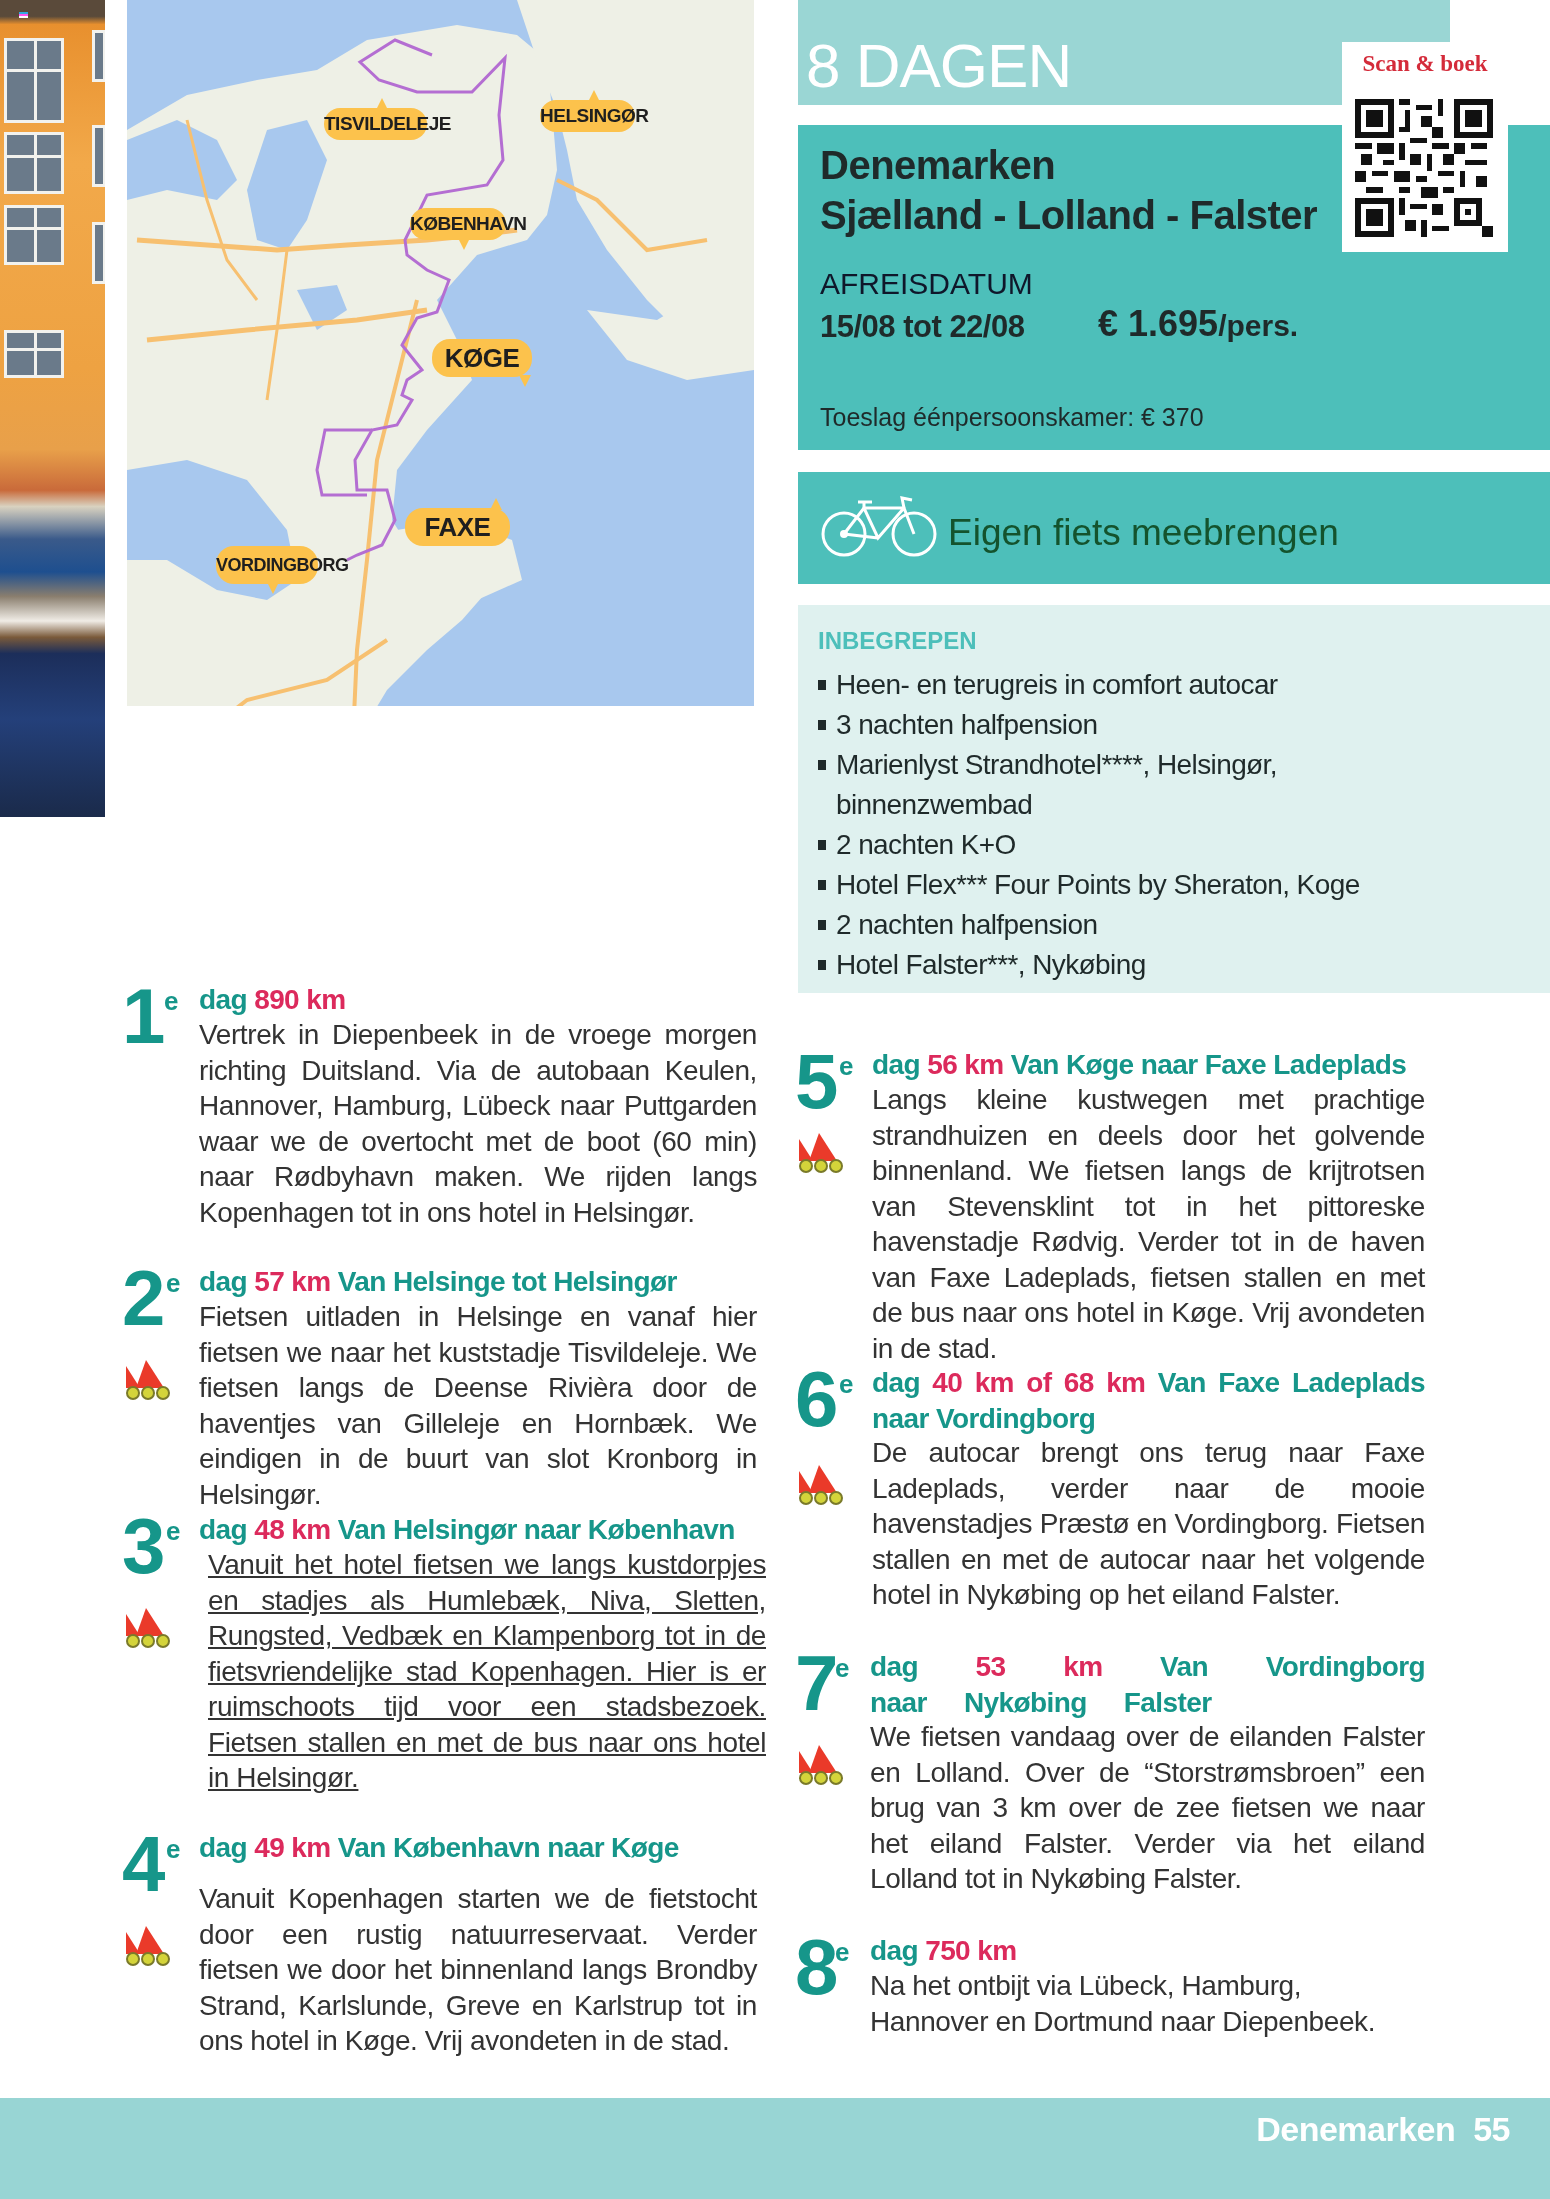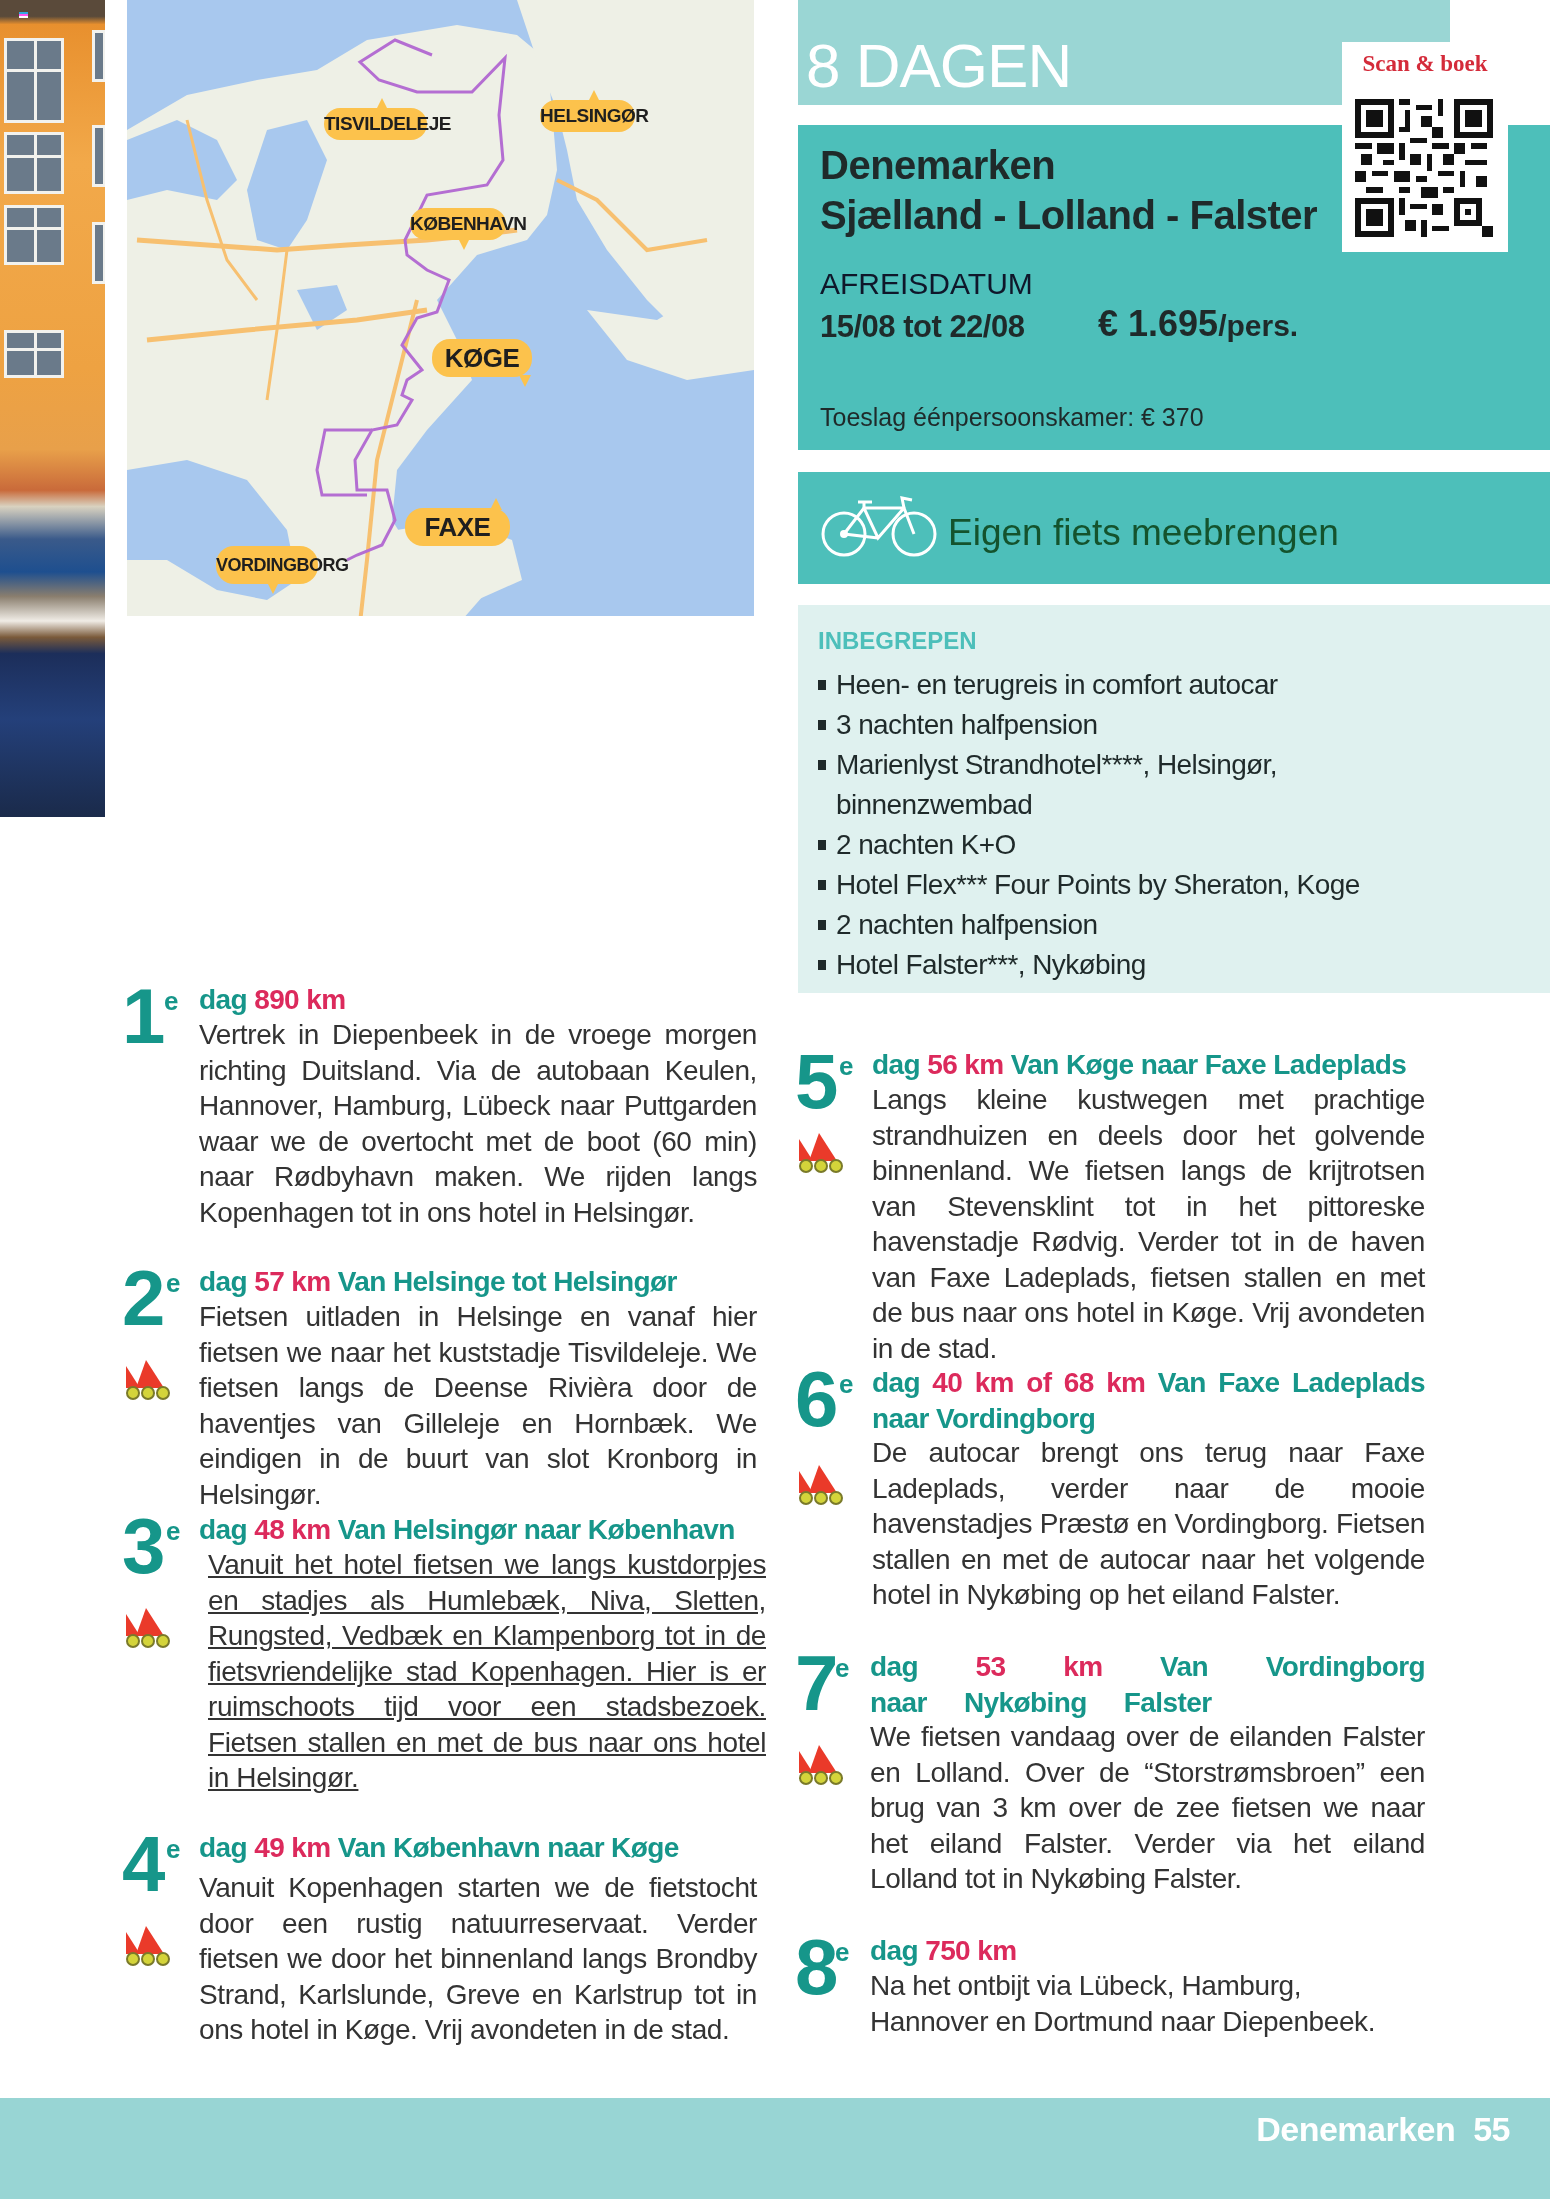--- a/index.html
+++ b/index.html
@@ -10,21 +10,21 @@
   .photo-strip { position: absolute; left: 0; top: 0; width: 105px; height: 817px; overflow: hidden;
     background: linear-gradient(180deg, #5a4a3a 0%, #5a4a3a 2%, #e8902e 3%, #f2a94a 20%, #eea242 45%, #e8a04a 55%, #c96a3a 60%, #d9d2c0 62%, #3a5a8a 66%, #1e4f8f 70%, #8a7e6e 73%, #f0ece6 76%, #7a5a3a 78%, #1c2e5a 80%, #24407a 88%, #1a2a4a 100%); }
   .photo-strip .win { position: absolute; left: 4px; width: 60px; border: 3px solid #f2f2ee; background: #6a7a8a; }
   .photo-strip .win::before { content: ""; position: absolute; left: 50%; top: 0; bottom: 0; width: 3px; background: #f2f2ee; }
   .photo-strip .win::after { content: ""; position: absolute; top: 35%; left: 0; right: 0; height: 3px; background: #f2f2ee; }
   .photo-strip .win2 { position: absolute; left: 92px; width: 14px; border: 3px solid #f2f2ee; background: #6a7a8a; }
   .flag-mark { position: absolute; left: 19px; top: 12px; width: 9px; height: 6px;
     background: linear-gradient(180deg, #3ad 0 33%, #f5e 33% 66%, #fff 66%); }
 
   
-  .map { position: absolute; left: 127px; top: 0; width: 627px; height: 616px; background: #a8c8ee; overflow: hidden; text-decoration: underline; }
+  .map { position: absolute; left: 127px; top: 0; width: 627px; height: 706px; background: #a8c8ee; overflow: hidden; text-decoration: underline; }
   .map svg { position: absolute; left: 0; top: 0; }
   .pin { position: absolute; background: #fcc24c; color: #1f1f1f; font-weight: bold; border-radius: 18px;
     text-align: center; font-family: "Liberation Sans", sans-serif; letter-spacing: -0.5px; }
   .pin::after { content: ""; position: absolute; width: 0; height: 0; border-left: 6px solid transparent; border-right: 6px solid transparent; }
   .pin.tail-top::after { top: -10px; border-bottom: 12px solid #fcc24c; }
   .pin.tail-bottom::after { bottom: -10px; border-top: 12px solid #fcc24c; }
 
   
   .hdr-top { position: absolute; left: 798px; top: 0; width: 652px; height: 105px; background: #9ad6d4; }
   .hdr-top .days { position: absolute; left: 8px; top: 30px; font-size: 62px; color: #ffffff; font-family: "Liberation Sans Narrow", "Liberation Sans", sans-serif; letter-spacing: -1px; }
@@ -247,21 +247,21 @@
   <div class="num">4</div>
   <div class="sup" style="left:44px;">e</div>
   <div class="head" style="left:77px;top:0;width:558px;"><span>dag</span> <span class="km">49 km</span> <span>Van København naar Køge</span></div>
   <svg class="cycle-icon" style="left:2px;top:92px;" viewBox="0 0 52 46">
     <path d="M2,10 L16,32 L2,32 Z" fill="#ea3a2a"></path>
       <path d="M22,4 L40,32 L12,32 Z" fill="#ea3a2a"></path>
     <circle cx="9" cy="37" r="6" fill="#d4d43a" stroke="#7a7a2a" stroke-width="2"></circle>
       <circle cx="24" cy="37" r="6" fill="#d4d43a" stroke="#7a7a2a" stroke-width="2"></circle>
       <circle cx="39" cy="37" r="6" fill="#d4d43a" stroke="#7a7a2a" stroke-width="2"></circle>
   </svg>
-  <div class="body" style="left:77px;top:40px;width:558px;">Vanuit Kopenhagen starten we de fietstocht door een rustig natuurreservaat. Verder fietsen we door het binnenland langs Brondby Strand, Karlslunde, Greve en Karlstrup tot in ons hotel in Køge. Vrij avondeten in de stad.</div>
+  <div class="body" style="left:77px;top:51px;width:558px;">Vanuit Kopenhagen starten we de fietstocht door een rustig natuurreservaat. Verder fietsen we door het binnenland langs Brondby Strand, Karlslunde, Greve en Karlstrup tot in ons hotel in Køge. Vrij avondeten in de stad.</div>
 </div>
 
 <div class="day" style="left:795px;top:1047px;width:630px;height:290px;">
   <div class="num">5</div>
   <div class="sup" style="left:44px;">e</div>
   <div class="head" style="left:77px;top:0;width:553px;"><span>dag</span> <span class="km">56 km</span> <span>Van Køge naar Faxe Ladeplads</span></div>
   <svg class="cycle-icon" style="left:2px;top:82px;" viewBox="0 0 52 46">
     <path d="M2,10 L16,32 L2,32 Z" fill="#ea3a2a"></path>
       <path d="M22,4 L40,32 L12,32 Z" fill="#ea3a2a"></path>
     <circle cx="9" cy="37" r="6" fill="#d4d43a" stroke="#7a7a2a" stroke-width="2"></circle>

